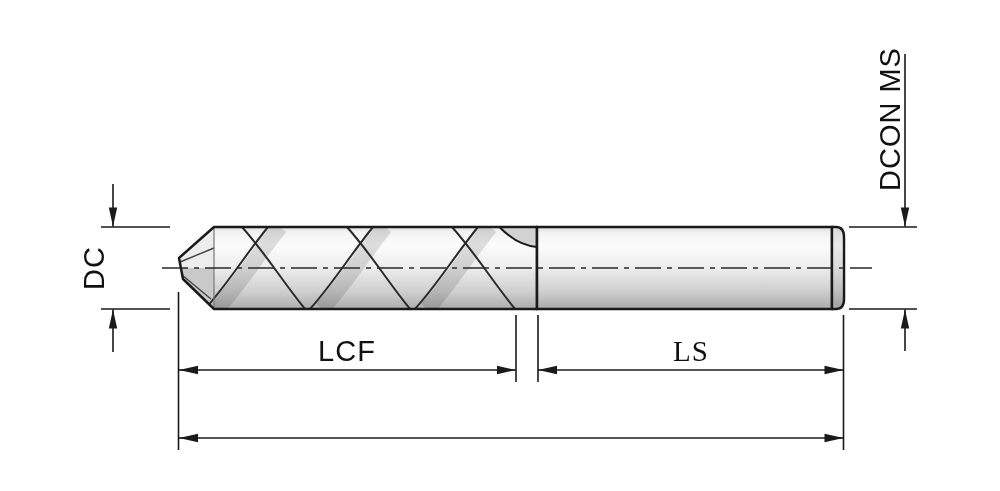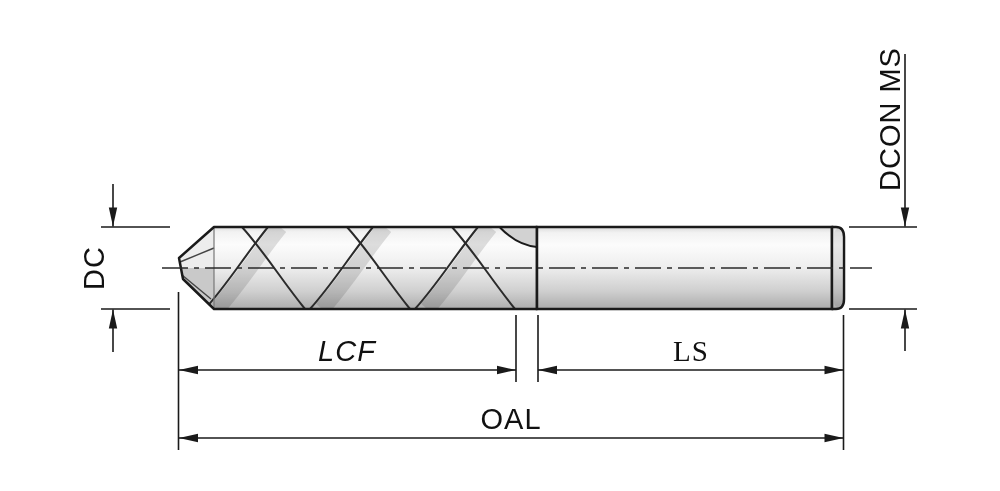--- a/index.html
+++ b/index.html
@@ -118,17 +118,16 @@
       <line x1="179" y1="370" x2="516" y2="370" marker-start="url(#arrow)" marker-end="url(#arrow)"></line>
 
       <line x1="538" y1="370" x2="843.5" y2="370" marker-start="url(#arrow)" marker-end="url(#arrow)"></line>
 
       <line x1="179" y1="438" x2="843.5" y2="438" marker-start="url(#arrow)" marker-end="url(#arrow)"></line>
     </g>
   </svg>
 
   <div class="dim-label vertical" style="left:94px;  top:268px;">DC</div>
   <div class="dim-label vertical" style="left:890px; top:119px;">DCON MS</div>
-  <div class="dim-label" style="left:347px; top:351px;font-style:italic;">LCF</div>
+  <div class="dim-label" style="left:347px; top:351px;">LCF</div>
   <div class="dim-label" style="left:691px; top:351px;font-family:Liberation Serif, serif;">LS</div>
-  <div class="dim-label" style="left:511px; top:419px;">OAL</div>
 
 </div>
 
 </body></html>

